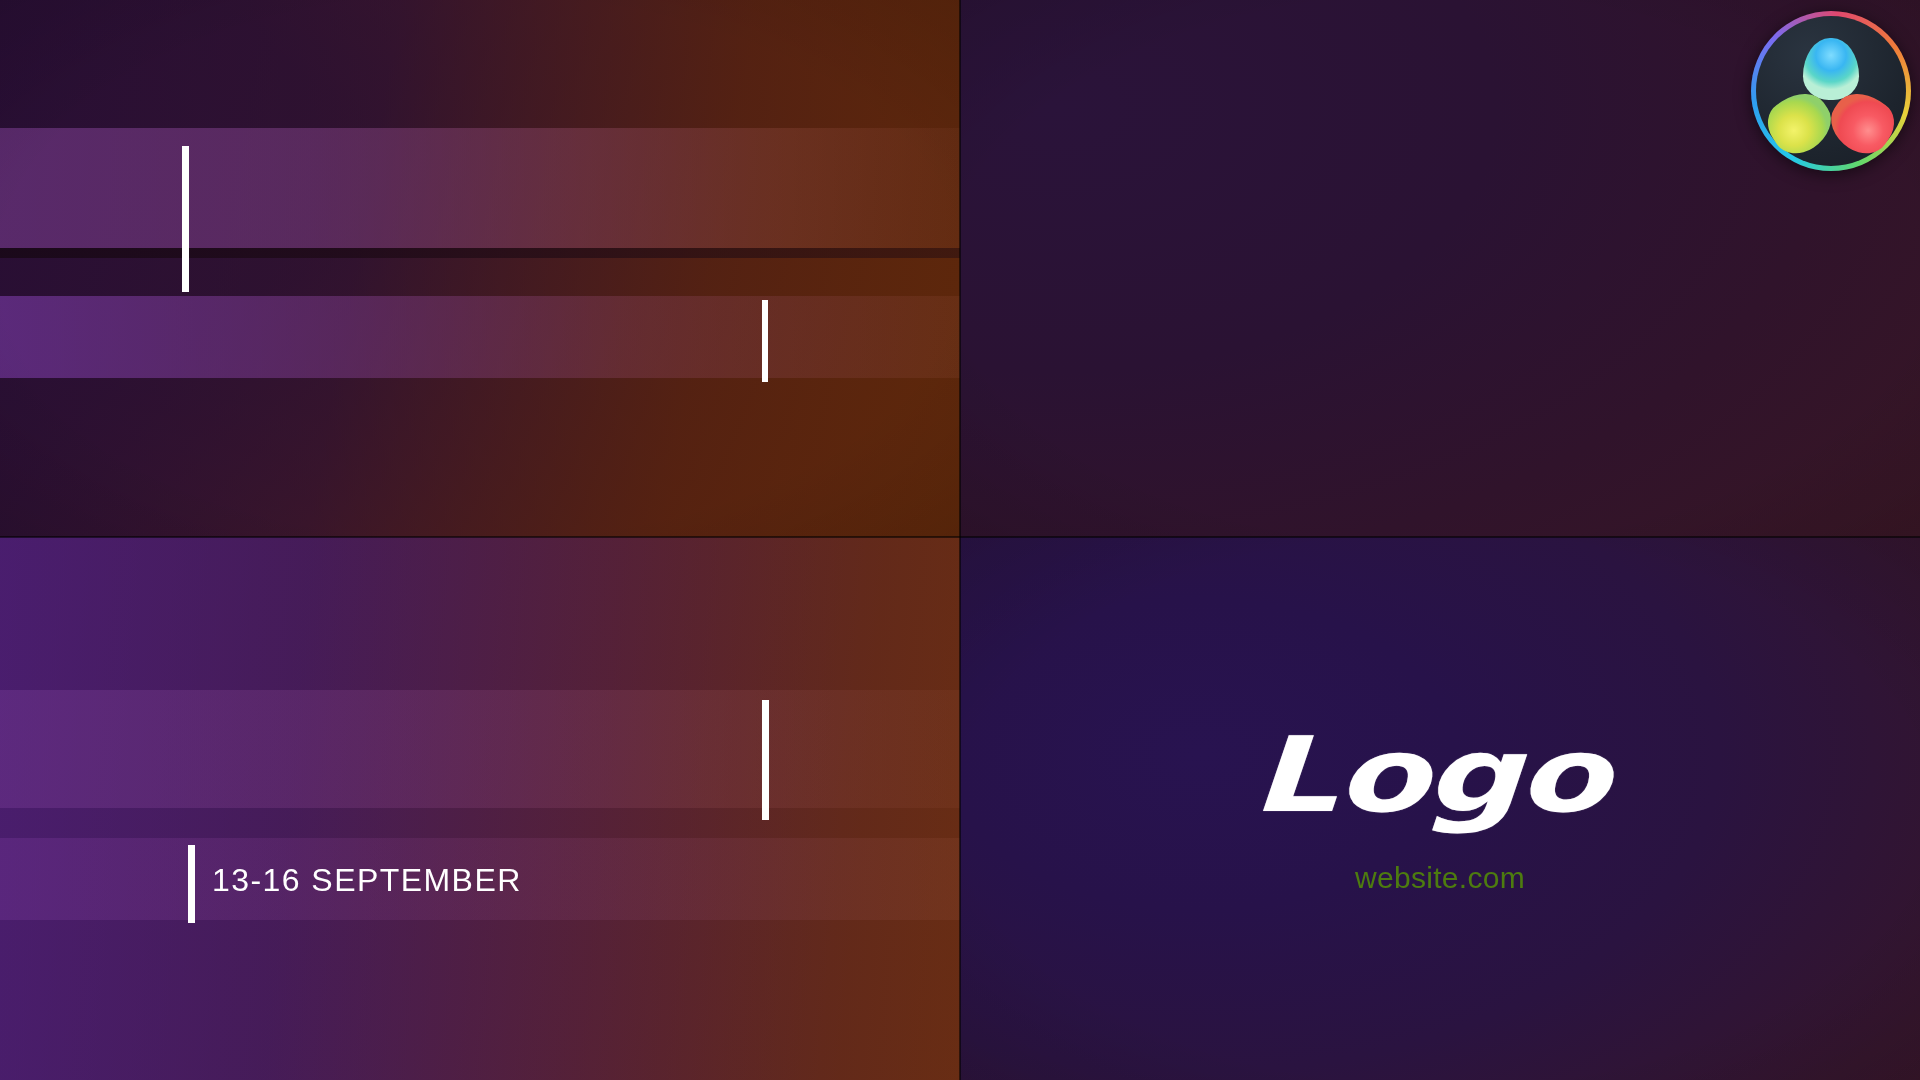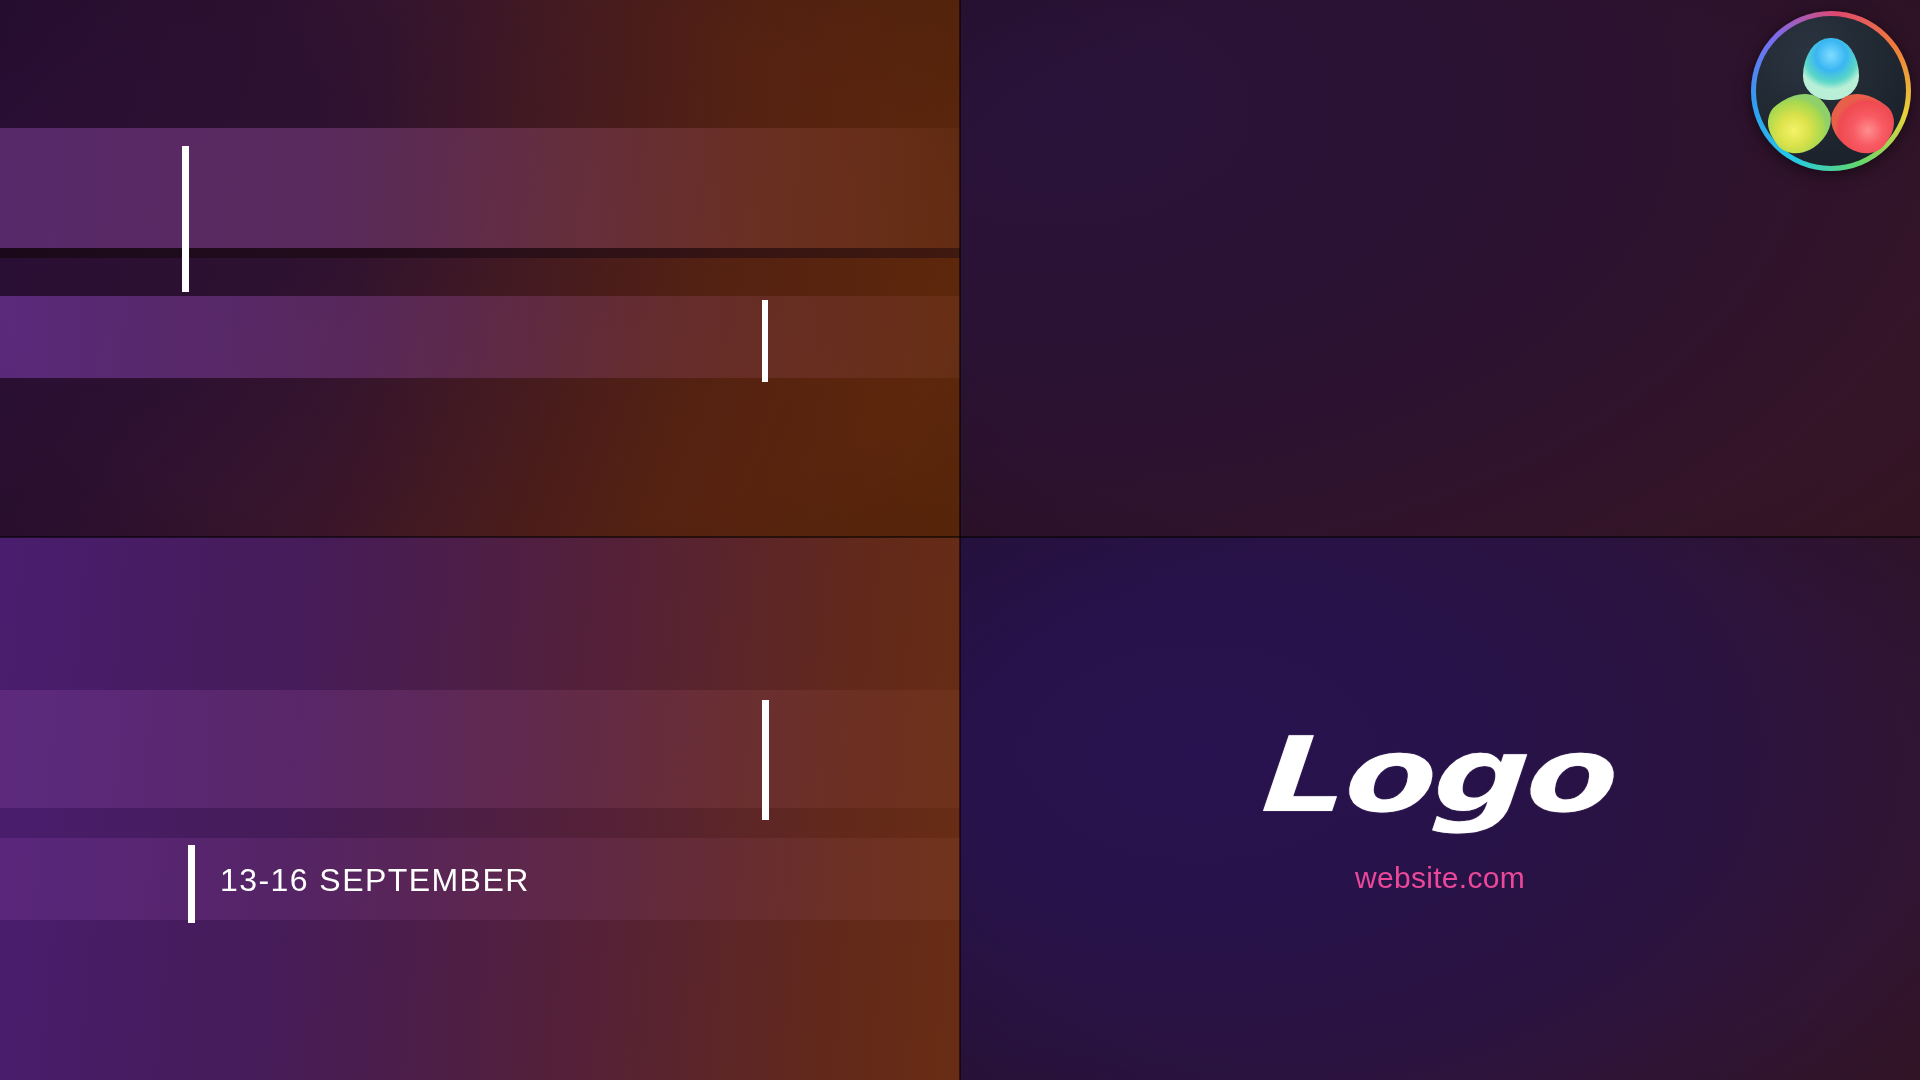--- a/index.html
+++ b/index.html
@@ -39,21 +39,21 @@
 
   
   .vig{ position:absolute; inset:0; pointer-events:none;
         background:radial-gradient(110% 110% at 50% 50%, rgba(0,0,0,0) 45%, rgba(0,0,0,.28) 100%); }
 
   
   .vbar{ position:absolute; background:#fff; }
 
   .band{ position:absolute; }
 
-  .txt{ color:#fff; white-space:nowrap; letter-spacing:.02em;margin-left:8px; }
+  .txt{ color:#fff; white-space:nowrap; letter-spacing:.02em; }
   .bold{ font-weight:700; }
   .light{ font-weight:300; }
 
   
   #tl-band-title{
     left:0; top:128px; width:960px; height:120px;
     background:linear-gradient(90deg, rgba(118,58,140,.62) 0%, rgba(124,62,130,.55) 32%, rgba(140,70,96,.45) 60%, rgba(150,78,66,.30) 82%, rgba(150,80,60,.12) 100%);
   }
   #tl-band-sub{
     left:0; top:296px; width:960px; height:82px;
@@ -93,21 +93,21 @@
 
   #bl-date-rule{ position:absolute; left:188px; top:845px; width:7px; height:78px; background:#fff; }
   #bl-date{ position:absolute; left:212px; top:862px; font-size:32px; font-weight:400; letter-spacing:.045em; }
 
   
   #logo-wrap{ position:absolute; left:960px; top:537px; width:960px; height:543px;
     display:flex; flex-direction:column; align-items:center; justify-content:center; }
   #logo{ font-size:104px; font-weight:700; font-style:italic; letter-spacing:-.02em;
     color:#fff; line-height:1; transform:scaleX(1.28) skewX(-4deg); transform-origin:center;
     font-family:"DejaVu Sans", sans-serif; text-shadow:0 0 1px rgba(255,255,255,.5); }
-  #site{ margin-top:34px; font-size:30px; font-weight:400; color:#ec4899; letter-spacing:.01em; }
+  #site{ margin-top:34px; font-size:30px; font-weight:400; color:#4d7c0f; letter-spacing:.01em; }
 
   
   #dv{ position:absolute; left:1751px; top:11px; width:160px; height:160px; border-radius:50%;
        background:conic-gradient(from 210deg,#24c9e8,#2f9df0,#7b6bf0,#e0486f,#f07b3a,#e8d23a,#62d86b,#24c9e8);
        padding:5px; box-shadow:0 3px 16px rgba(0,0,0,.55); }
   #dv .inner{ width:100%; height:100%; border-radius:50%;
        background:radial-gradient(120% 120% at 35% 25%, #2a3440 0%, #1d242d 55%, #151a21 100%);
        position:relative; }
   .drop{ position:absolute; width:56px; height:62px; }
   .drop i{ display:block; width:100%; height:100%;

